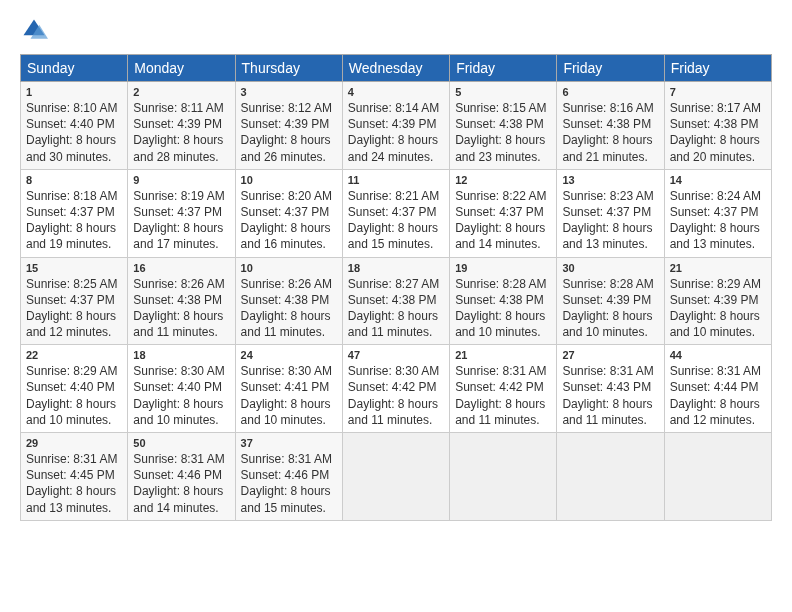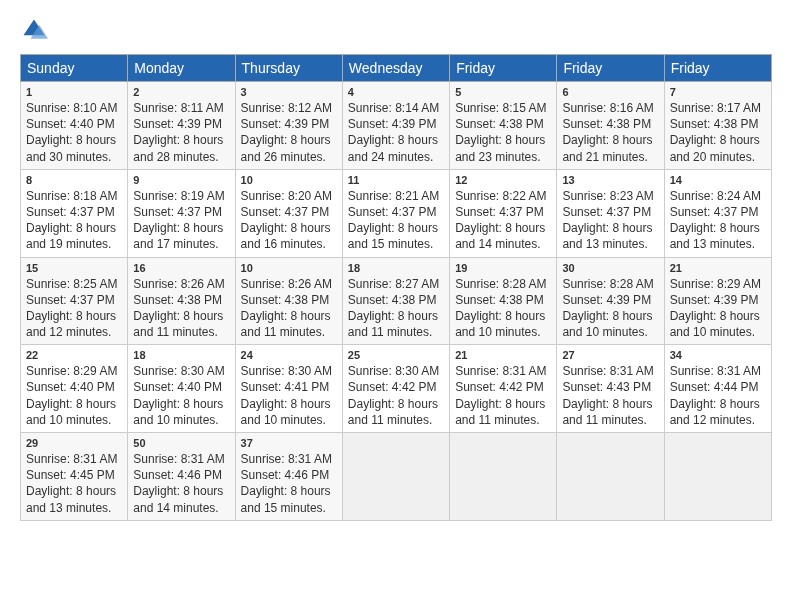--- a/index.html
+++ b/index.html
@@ -235,33 +235,33 @@
       </td>
           <td>
         <span class="day-num">18</span>
         <span class="cell-text">Sunrise: 8:30 AM<br>Sunset: 4:40 PM<br>Daylight: 8 hours and 10 minutes.</span>
       </td>
           <td>
         <span class="day-num">24</span>
         <span class="cell-text">Sunrise: 8:30 AM<br>Sunset: 4:41 PM<br>Daylight: 8 hours and 10 minutes.</span>
       </td>
           <td>
-        <span class="day-num">25</span>
+        <span class="day-num">47</span>
         <span class="cell-text">Sunrise: 8:30 AM<br>Sunset: 4:42 PM<br>Daylight: 8 hours and 11 minutes.</span>
       </td>
           <td>
         <span class="day-num">21</span>
         <span class="cell-text">Sunrise: 8:31 AM<br>Sunset: 4:42 PM<br>Daylight: 8 hours and 11 minutes.</span>
       </td>
           <td>
         <span class="day-num">27</span>
         <span class="cell-text">Sunrise: 8:31 AM<br>Sunset: 4:43 PM<br>Daylight: 8 hours and 11 minutes.</span>
       </td>
           <td>
-        <span class="day-num">34</span>
+        <span class="day-num">44</span>
         <span class="cell-text">Sunrise: 8:31 AM<br>Sunset: 4:44 PM<br>Daylight: 8 hours and 12 minutes.</span>
       </td>
         </tr>
         <tr>
           <td>
         <span class="day-num">29</span>
         <span class="cell-text">Sunrise: 8:31 AM<br>Sunset: 4:45 PM<br>Daylight: 8 hours and 13 minutes.</span>
       </td>
           <td>
         <span class="day-num">50</span>

